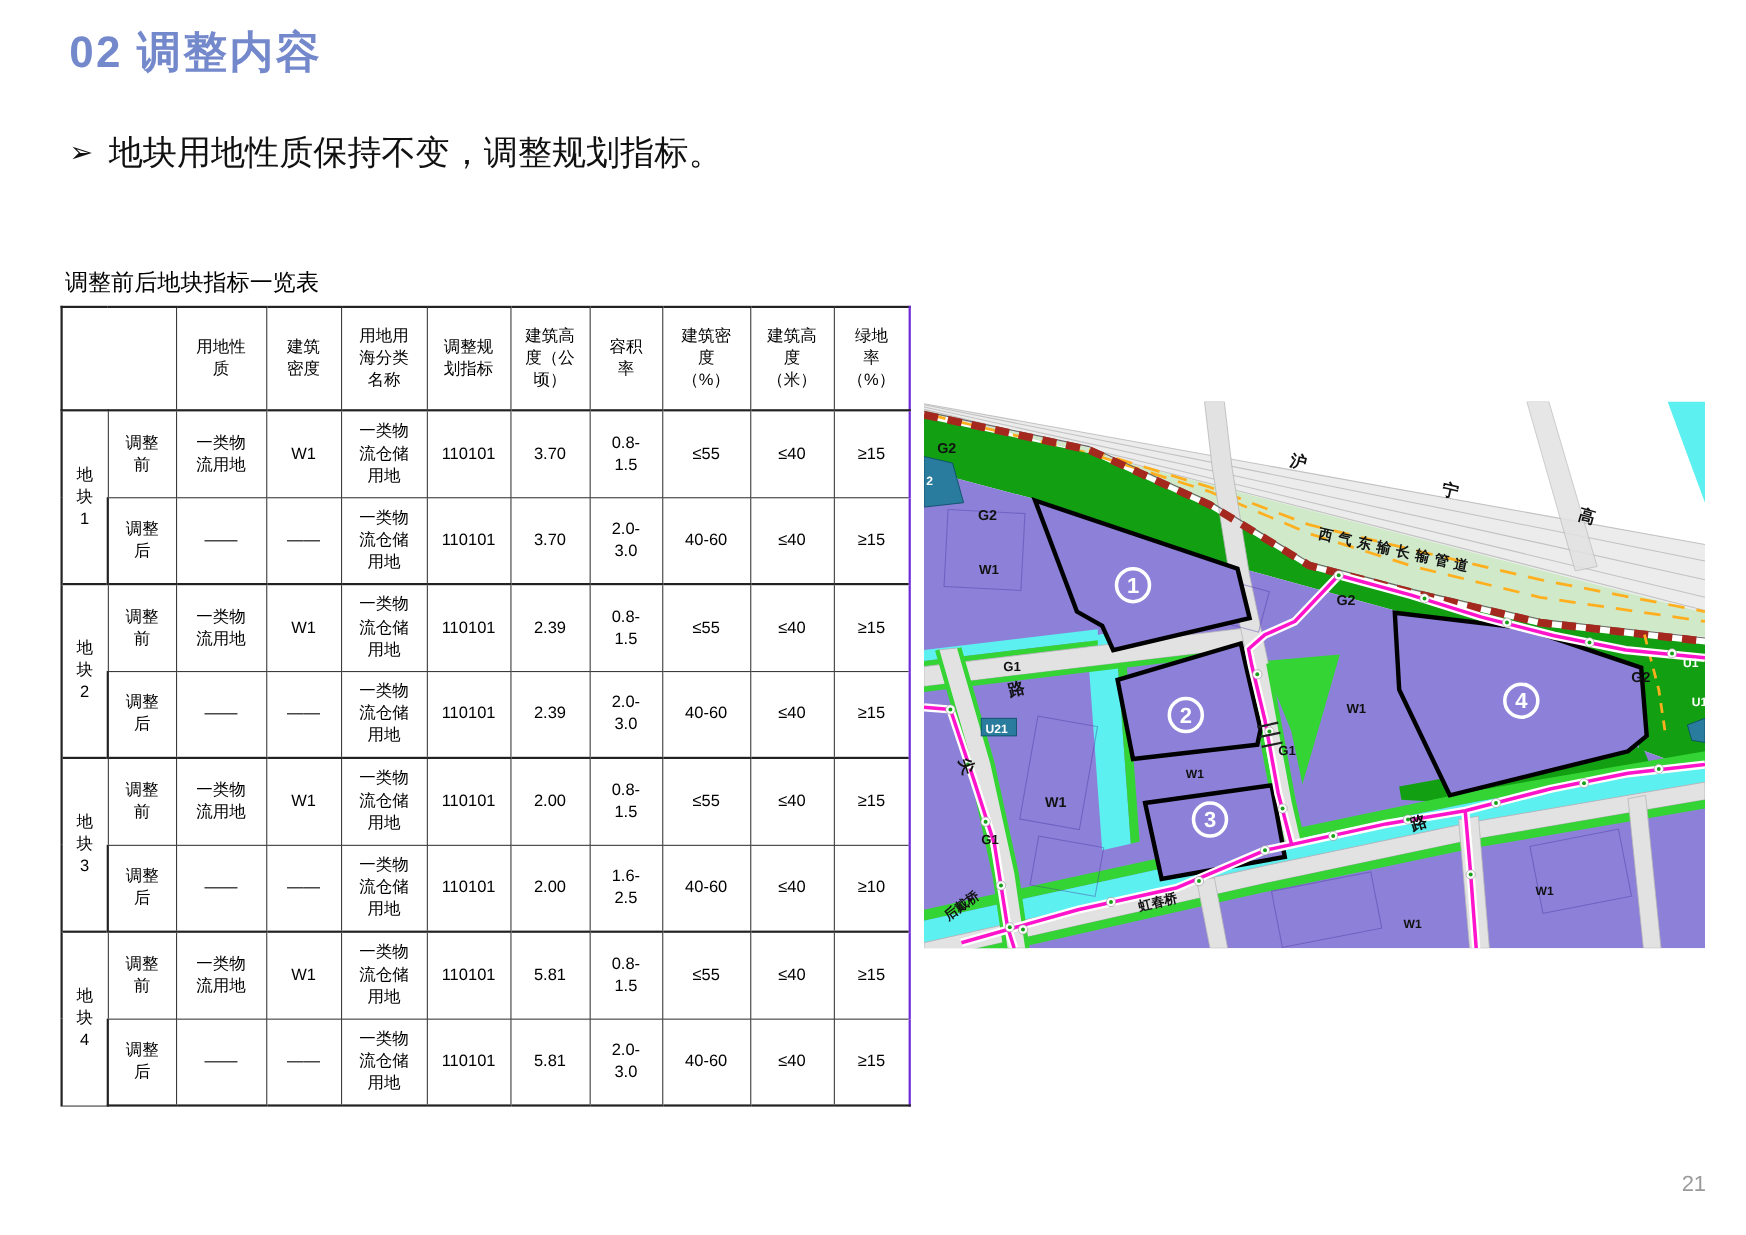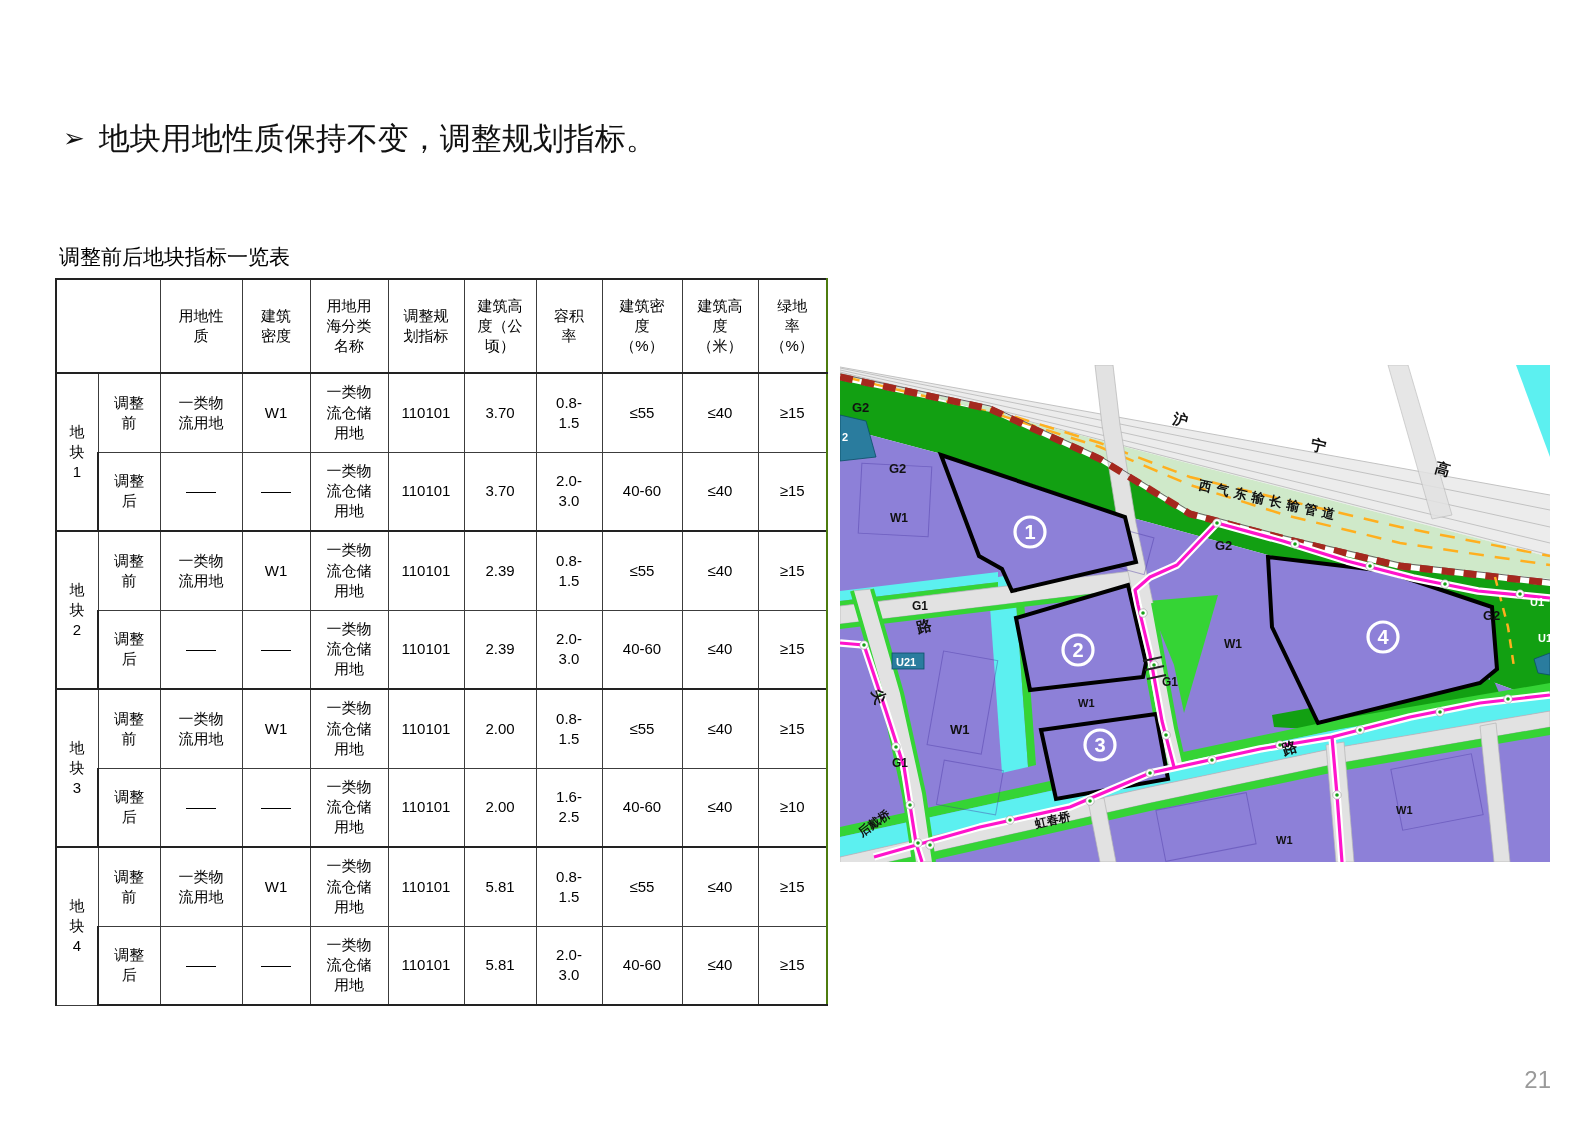--- a/index.html
+++ b/index.html
@@ -16,26 +16,26 @@
   .bullet .marker{font-size:26px;margin-right:14px;position:relative;top:-2px;}
   .table-title{position:absolute;left:59px;top:243px;font-size:21px;font-weight:normal;color:#000;}
   .tbl-wrap{position:absolute;left:55px;top:278px;}
   table.indicator{border-collapse:collapse;table-layout:fixed;font-size:15px;color:#000;}
   table.indicator th,table.indicator td{border:1px solid #3c3c3c;text-align:center;vertical-align:middle;padding:2px 12px;line-height:1.35;word-wrap:break-word;overflow-wrap:break-word;}
   table.indicator thead th{font-weight:normal;height:88px;border-top:2.5px solid #222;border-bottom:2px solid #222;}
   table.indicator tbody tr{height:79px;}
   table.indicator .group-start td{border-top:2px solid #222;}
   table.indicator tbody tr:last-child td{border-bottom:2.5px solid #222;}
   table.indicator td:first-child,table.indicator th:first-child{border-left:2px solid #222;}
-  table.indicator td:last-child,table.indicator th:last-child{border-right:2px solid #4d7c0f;}
+  table.indicator td:last-child,table.indicator th:last-child{border-right:2px solid #6d28d9;}
   td.group-label span{display:inline-block;width:16px;word-break:break-all;line-height:1.35;}
   td.code-cell{word-break:break-all;padding:2px 11px;margin-left:40px;}
   .map-box{position:absolute;left:840px;top:365px;width:710px;height:497px;}
   .map-box svg{display:block;}
-  .page-number{position:absolute;right:36px;top:1066px;font-size:24px;color:var(--page-num);text-align:center;}
+  .page-number{position:absolute;right:36px;top:1066px;font-size:20px;color:var(--page-num);text-align:center;}
   .f-white{fill:#fff;} .f-purple{fill:var(--purple);} .f-gdark{fill:var(--green-dark);}
   .f-gbright{fill:var(--green-bright);} .f-glight{fill:var(--green-light);}
   .f-cyan{fill:var(--cyan);} .f-teal{fill:var(--teal);stroke:#0b4f66;stroke-width:0.8;}
   .f-road{fill:var(--road);} .f-road2{fill:var(--road2);stroke:#b5b5b5;stroke-width:0.7;}
   .s-roadline{stroke:#c2c2c2;stroke-width:1;fill:none;}
   .s-orange{stroke:var(--orange);stroke-width:2.5;stroke-dasharray:15 11;fill:none;}
   .s-orange2{stroke:var(--orange);stroke-width:2.5;stroke-dasharray:9 7;fill:none;}
   .s-reddash{stroke:var(--red-dash);stroke-width:7;stroke-dasharray:13 9;fill:none;}
   .s-darkline{stroke:#666;stroke-width:1;fill:none;}
   .s-mcase{stroke:#ffffff;stroke-width:7.5;fill:none;stroke-linejoin:round;}
@@ -48,20 +48,21 @@
   .node-inner{fill:#18a018;}
   .plot-num-circle{fill:none;stroke:#fff;stroke-width:3.2;}
   .plot-num-text{fill:#fff;font-weight:bold;font-size:20px;font-family:"Liberation Sans","DejaVu Sans",sans-serif;}
   .hatch{stroke:#222;stroke-width:2;}
 </style>
 </head>
 <body>
 
 <div class="slide">
 
+  <div class="title">02 调整内容</div>
 
   <div class="bullet">
     <span class="marker">➢</span>
     <span>地块用地性质保持不变，调整规划指标。</span>
   </div>
 
   <div class="table-title">调整前后地块指标一览表</div>
 
   <div class="tbl-wrap">
     <table class="indicator">

